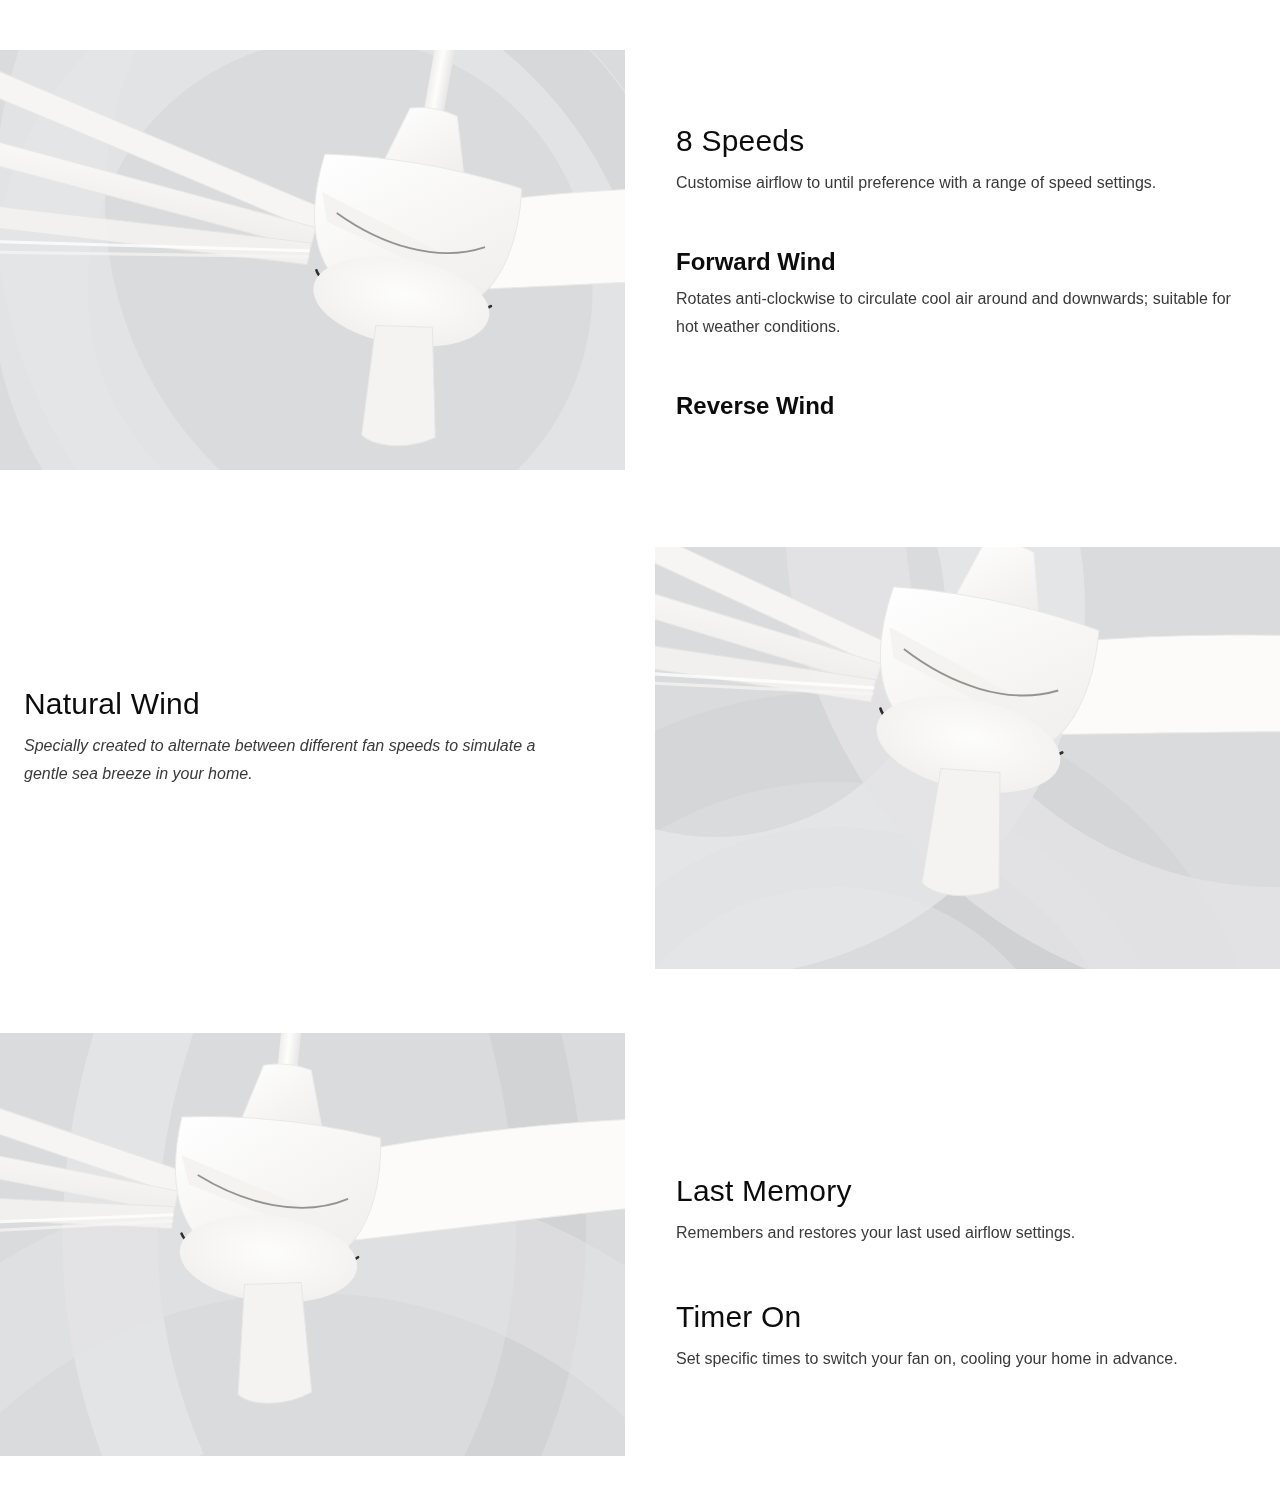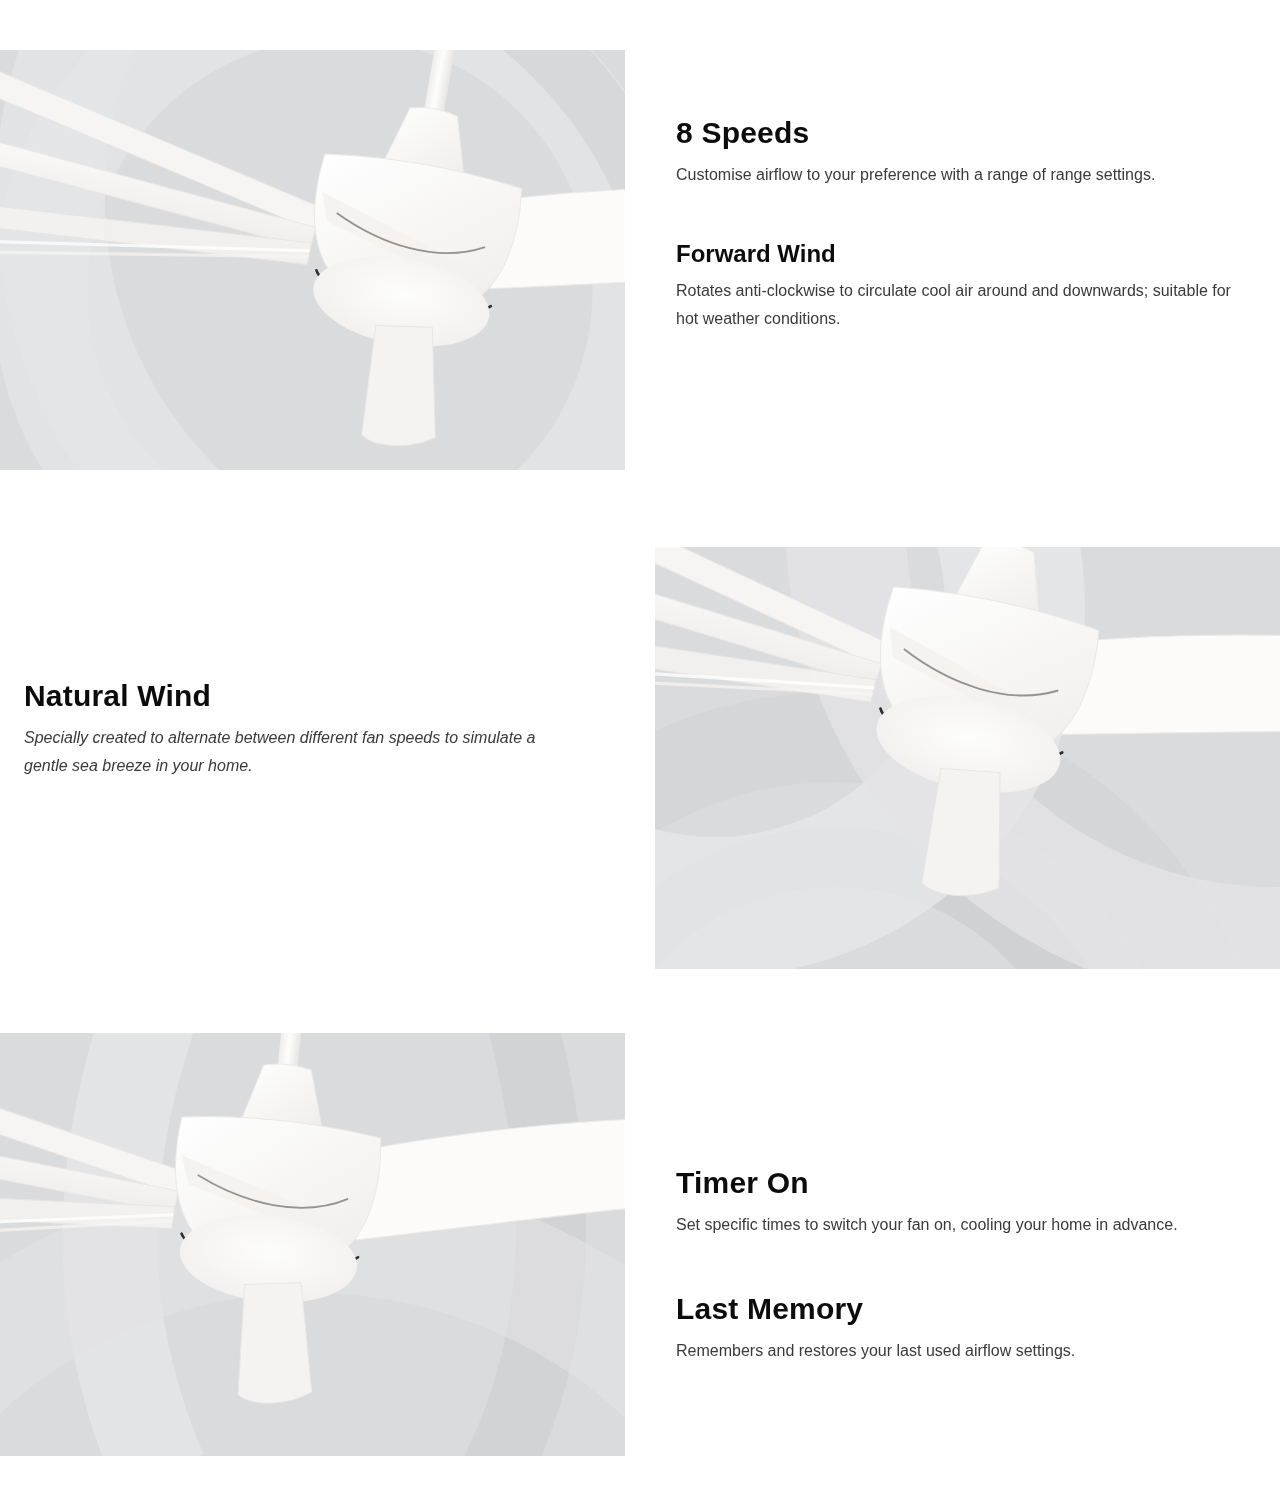--- a/index.html
+++ b/index.html
@@ -18,22 +18,22 @@
   .img-panel { flex: 0 0 625px; }
   .img-panel svg { display: block; }
 
   .text-col { flex: 1 1 auto; box-sizing: border-box; }
   .row-1 .text-col { padding: 57px 40px 0 51px; }
   .row-2 .text-col { flex: 0 0 655px; padding: 123px 40px 0 24px; }
   .row-3 .text-col { padding: 124px 40px 0 51px; }
 
   .feature + .feature { margin-top: 52px; }
   .feature-title-lg {
-    font-size: 30px; line-height: 36px; font-weight: bold;
-    margin: 8px 0 10px 0; color: #0c0c0c; letter-spacing: 0.2px;
+    font-size: 30px; line-height: 36px; font-weight: normal;
+    margin: 16px 0 10px 0; color: #0c0c0c; letter-spacing: 0.2px;
   }
   .feature-title-sm {
     font-size: 24px; line-height: 26px; font-weight: bold;
     margin: 0 0 10px 0; color: #0c0c0c;
   }
   .feature-desc { font-size: 16px; line-height: 28px; margin: 0; color: #3a3a3a; }
   .row-1 .feature-desc, .row-3 .feature-desc { max-width: 585px; }
   .row-2 .feature-desc { max-width: 540px; font-style: italic; }
 </style>
 </head>
@@ -100,27 +100,28 @@
           <circle cx="340" cy="240" r="300" fill="none" stroke="#e2e3e5" stroke-width="95"></circle>
           <circle cx="250" cy="310" r="430" fill="none" stroke="#d2d3d5" stroke-width="60" opacity="0.7"></circle>
           <circle cx="480" cy="150" r="430" fill="none" stroke="#e4e5e7" stroke-width="110" opacity="0.8"></circle>
         </g>
         <use href="#fanUnit" transform="translate(408,208) rotate(10)"></use>
       </svg>
     </div>
     <div class="text-col">
       <div class="feature">
         <h2 class="feature-title-lg">8 Speeds</h2>
-        <p class="feature-desc">Customise airflow to your preference with a range of range settings.</p>
+        <p class="feature-desc">Customise airflow to until preference with a range of speed settings.</p>
       </div>
       <div class="feature">
         <h3 class="feature-title-sm">Forward Wind</h3>
         <p class="feature-desc">Rotates anti-clockwise to circulate cool air around and downwards; suitable for hot weather conditions.</p>
       </div>
       <div class="feature">
+        <h3 class="feature-title-sm">Reverse Wind</h3>
       </div>
     </div>
   </section>
 
   <section class="row row-2">
     <div class="text-col">
       <div class="feature">
         <h2 class="feature-title-lg">Natural Wind</h2>
         <p class="feature-desc">Specially created to alternate between different fan speeds to simulate a gentle sea breeze in your home.</p>
       </div>
@@ -148,24 +149,24 @@
         <g>
           <path d="M 150 -20 C 95 140 95 290 160 440" fill="none" stroke="#e3e4e6" stroke-width="95"></path>
           <path d="M 520 -20 C 565 150 565 300 495 440" fill="none" stroke="#cfd0d2" stroke-width="70" opacity="0.7"></path>
           <circle cx="310" cy="720" r="520" fill="none" stroke="#e2e3e5" stroke-width="120" opacity="0.6"></circle>
         </g>
         <use href="#fanUnit" transform="translate(272,182) rotate(6)"></use>
       </svg>
     </div>
     <div class="text-col">
       <div class="feature">
+        <h2 class="feature-title-lg">Last Memory</h2>
+        <p class="feature-desc">Remembers and restores your last used airflow settings.</p>
+      </div>
+      <div class="feature">
         <h2 class="feature-title-lg">Timer On</h2>
         <p class="feature-desc">Set specific times to switch your fan on, cooling your home in advance.</p>
-      </div>
-      <div class="feature">
-        <h2 class="feature-title-lg">Last Memory</h2>
-        <p class="feature-desc">Remembers and restores your last used airflow settings.</p>
       </div>
     </div>
   </section>
 
   <div class="bottom-spacer"></div>
 </main>
 
 </body></html>

